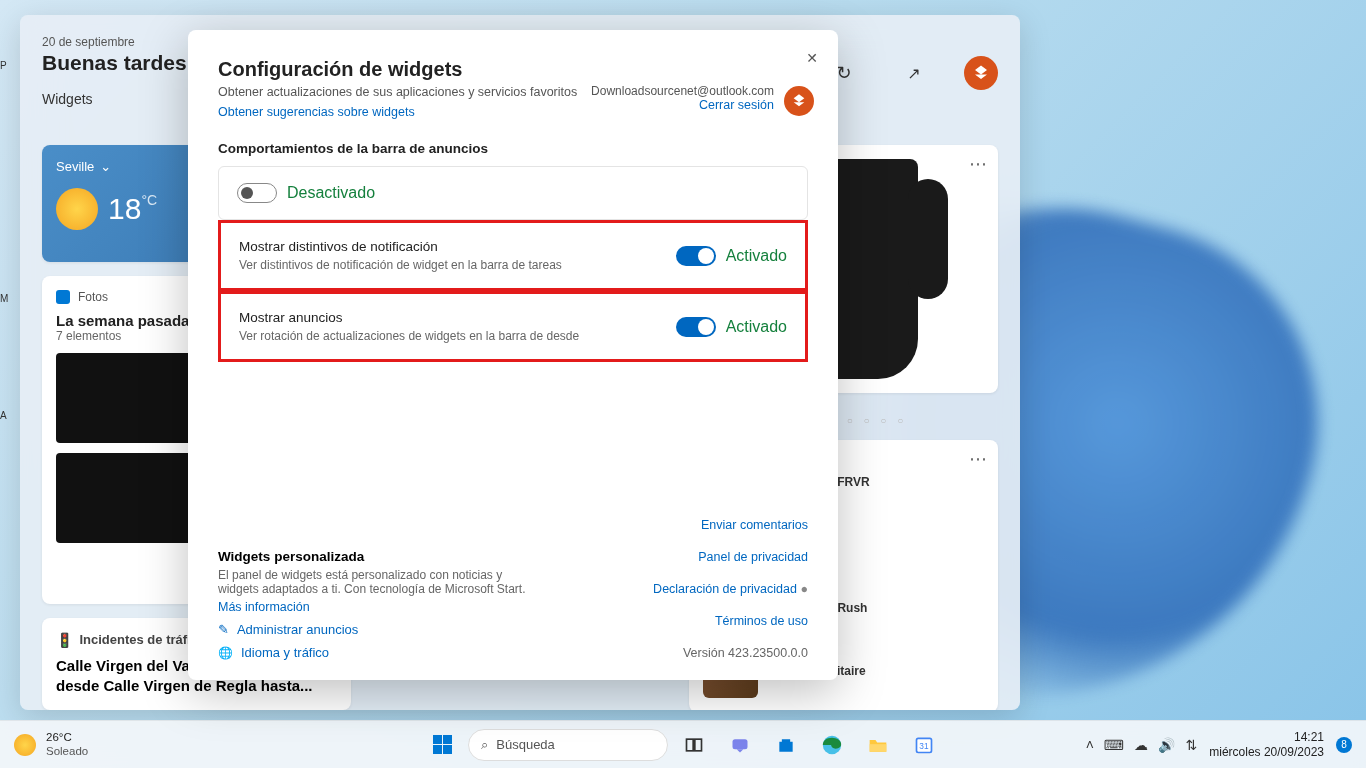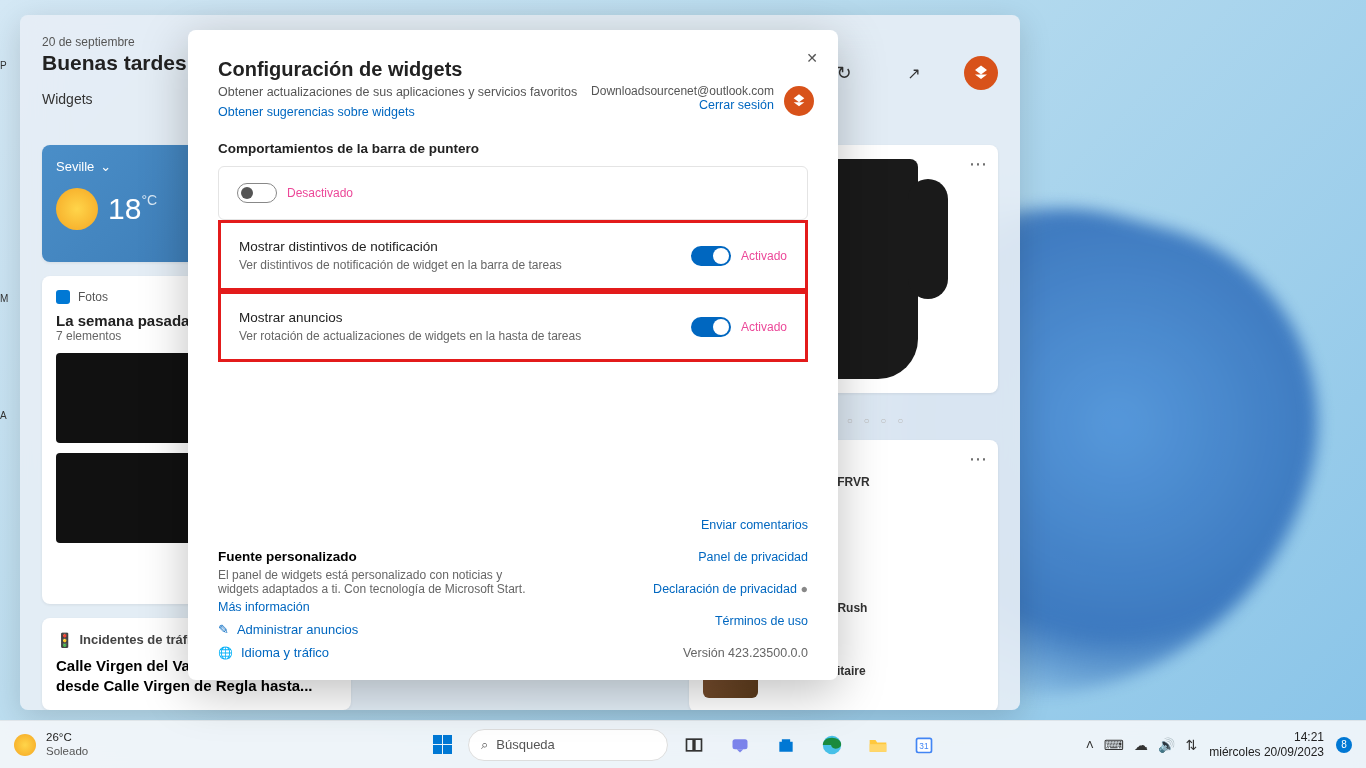--- a/index.html
+++ b/index.html
@@ -71,21 +71,21 @@
 .setting-card { border: 1px solid #e4e4e4; border-radius: 6px; padding: 16px 18px; display: flex; align-items: center; justify-content: space-between; gap: 16px; margin-bottom: 0; }
 .setting-card.highlight { border: 3px solid #e31b1b; border-radius:0; }
 .setting-text .t { font-size: 13.5px; color: #222; }
 .setting-text .d { font-size: 12px; color: #666; margin-top: 4px; max-width: 380px; }
 .toggle-wrap { display:flex; align-items:center; gap:10px; }
 .toggle { width: 40px; height: 20px; border-radius: 10px; position: relative; cursor:pointer; }
 .toggle.off { border: 1px solid #888; background:#fff; }
 .toggle.off .knob { position:absolute; left:3px; top:3px; width:12px; height:12px; border-radius:50%; background:#555; }
 .toggle.on { background: #0067c0; }
 .toggle.on .knob { position:absolute; right:2px; top:2px; width:16px; height:16px; border-radius:50%; background:#fff; }
-.toggle-label { font-size: 12px; color:#ec4899; }
+.toggle-label { font-size: 16px; color:#15803d; }
 
 .footer { position:absolute; left:30px; right:30px; bottom:20px; display:flex; justify-content:space-between; align-items:flex-end; }
 .footer .ft { font-size:13.5px; font-weight:600; }
 .footer .fd { font-size:12px; color:#666; margin-top:4px; max-width:320px; }
 .footer-links { text-align:right; font-size:12.5px; display:flex; flex-direction:column; gap:18px; }
 .footer-links .ver { color:#666; }
 .icon-link { display:flex; align-items:center; gap:8px; color:#0067c0; font-size:13px; margin-top:8px; cursor:pointer; }
 
 
 .taskbar { position: absolute; left: 0; right: 0; bottom: 0; height: 48px; background: rgba(243,246,250,0.92); backdrop-filter: blur(20px); display: flex; align-items: center; border-top: 1px solid rgba(0,0,0,0.06); }
@@ -207,21 +207,21 @@
   <div class="modal-account">
     <div>Downloadsourcenet@outlook.com</div>
     <div class="link">Cerrar sesión</div>
     <div class="av">
         <svg width="16" height="16" viewBox="0 0 24 24" fill="#fff">
           <path d="M12 2l8 6-8 6-8-6z M4 14l8 6 8-6"></path>
         </svg>
       </div>
   </div>
 
-  <div class="section-title">Comportamientos de la barra de puntero</div>
+  <div class="section-title">Comportamientos de la barra de anuncios</div>
 
   <div id="settings-list">
       <div class="setting-card">
         <div class="toggle-wrap">
           <div class="toggle off">
             <div class="knob"></div>
           </div>
           <div class="toggle-label">Desactivado</div>
         </div>
       </div>
@@ -233,34 +233,34 @@
         <div class="toggle-wrap">
           <div class="toggle on">
             <div class="knob"></div>
           </div>
           <div class="toggle-label">Activado</div>
         </div>
       </div>
       <div class="setting-card highlight">
         <div class="setting-text">
           <div class="t">Mostrar anuncios</div>
-          <div class="d">Ver rotación de actualizaciones de widgets en la hasta de tareas</div>
+          <div class="d">Ver rotación de actualizaciones de widgets en la barra de desde</div>
         </div>
         <div class="toggle-wrap">
           <div class="toggle on">
             <div class="knob"></div>
           </div>
           <div class="toggle-label">Activado</div>
         </div>
       </div>
     </div>
 
   <div class="footer">
     <div>
-      <div class="ft">Fuente personalizado</div>
+      <div class="ft">Widgets personalizada</div>
       <div class="fd">El panel de widgets está personalizado con noticias y widgets adaptados a ti. Con tecnología de Microsoft Start.</div>
       <div class="link" style="margin-top:4px">Más información</div>
       <div class="icon-link">
           <span>✎</span>
           <span>Administrar anuncios</span>
         </div>
       <div class="icon-link">
           <span style="font-size:12px">🌐</span>
           <span>Idioma y tráfico</span>
         </div>

